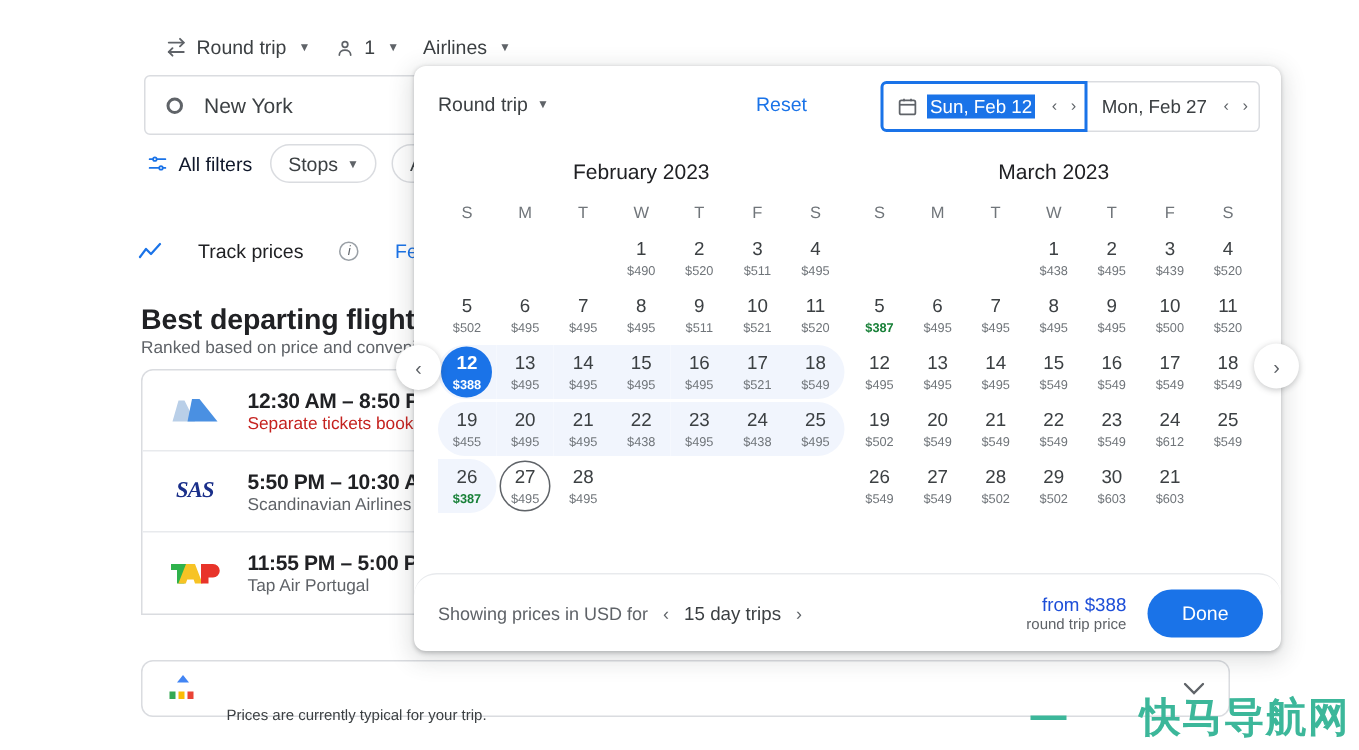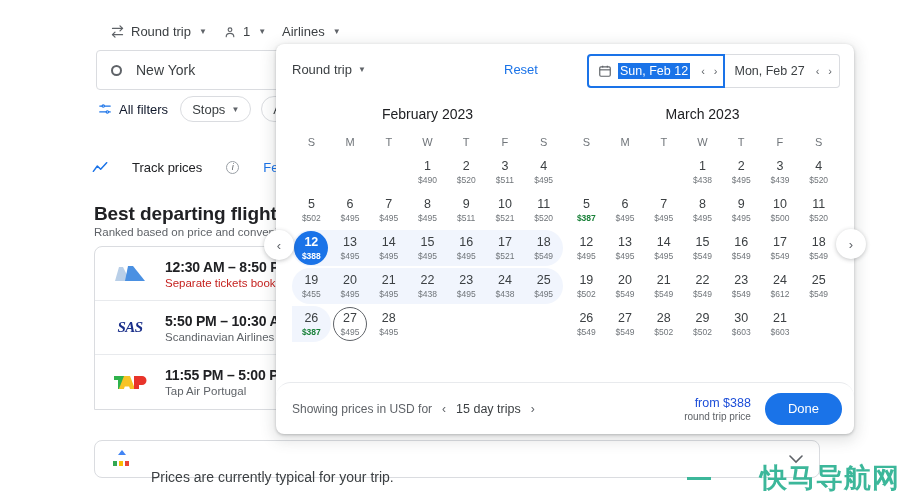--- a/index.html
+++ b/index.html
@@ -41,21 +41,21 @@
   .flight-row { height:54px; display:flex; align-items:center; padding:0 0 0 12px; border-bottom:1px solid #e8eaed; }
   .flight-row:last-child { border-bottom:none; }
   .airline-logo { width:46px; height:30px; display:flex; align-items:center; justify-content:center; flex:none; margin-right:12px; }
   .flight-meta .times { font-size:14px; font-weight:700; color:#202124; letter-spacing:-0.2px; }
   .flight-meta .times sup { font-size:8px; font-weight:700; }
   .flight-meta .sub { font-size:11.5px; color:#5f6368; margin-top:2px; }
   .flight-meta .sub.warn { color:#c5221f; }
 
   .price-banner { position:absolute; left:94px; top:440px; width:726px; height:38px; border:1px solid #dadce0; border-radius:8px; background:#fff; display:flex; align-items:center; padding:0 16px; }
   .price-banner .pb-ico { width:24px; height:20px; display:flex; align-items:flex-end; justify-content:center; margin-right:16px; }
-  .price-banner .pb-text { font-size:14px; color:#3c4043;margin-top:36px; }
+  .price-banner .pb-text { font-size:10px; color:#3c4043;margin-top:36px; }
   .price-banner .pb-chev { margin-left:auto; color:#5f6368; font-size:13px; }
 
   .nav-circle { position:absolute; width:30px; height:30px; border-radius:50%; background:#fff; box-shadow:0 1px 4px rgba(60,64,67,0.3); display:flex; align-items:center; justify-content:center; color:#5f6368; font-size:13px; }
   .nav-left { left:264px; top:230px; z-index:40; }
   .nav-right { left:836px; top:229px; z-index:40; }
 
   
   .dialog { position:absolute; left:276px; top:44px; width:578px; height:390px; background:#fff; border-radius:8px; box-shadow:0 1px 3px rgba(60,64,67,.3), 0 4px 14px 3px rgba(60,64,67,.15); z-index:30; display:flex; flex-direction:column; }
 
   .dlg-head { height:50px; display:flex; align-items:center; padding:0 14px 0 16px; position:relative; }

